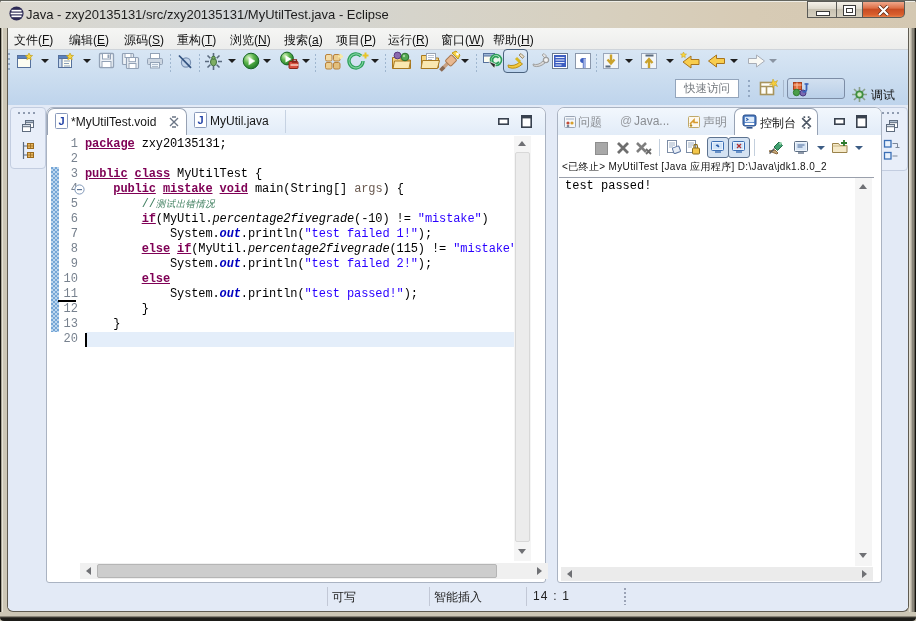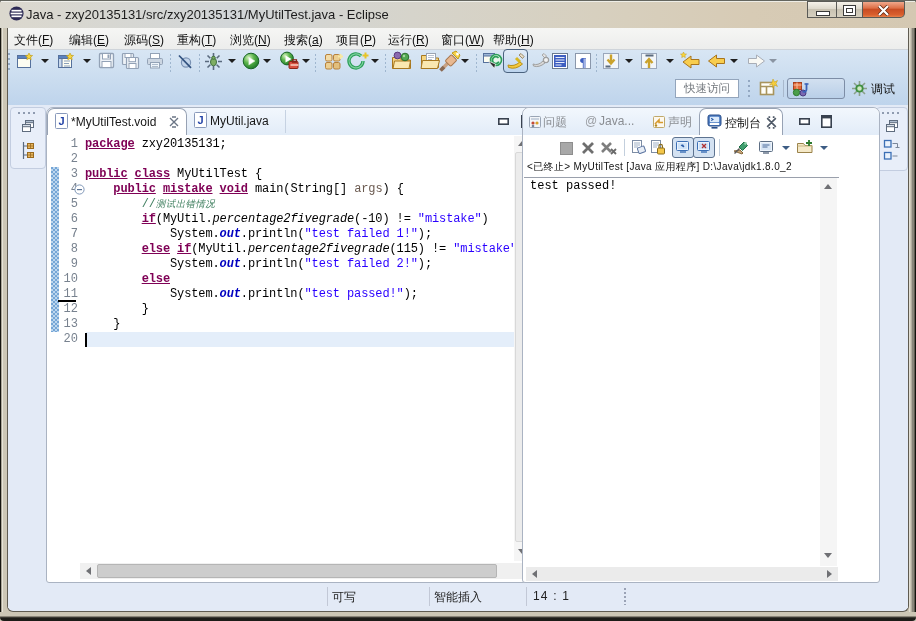--- a/index.html
+++ b/index.html
@@ -38,27 +38,27 @@
 .menuitem{position:absolute;top:4px;font-size:12px;color:#111;}
 
 #toolband{position:absolute;left:8px;top:50px;width:900px;height:55px;
  background:linear-gradient(180deg,#d8e6f4 0,#cadcef 55%,#bed4ec 100%);}
 .dd{position:absolute;width:0;height:0;border-left:4px solid transparent;border-right:4px solid transparent;border-top:4.5px solid #1e1e1e;}
 .tsep{position:absolute;top:54px;width:1px;height:20px;background:repeating-linear-gradient(180deg,#9fb6cf 0 2px,transparent 2px 4px);}
 
 #qa{position:absolute;left:675px;top:79px;width:62px;height:17px;background:#fff;border:1px solid #93a5bc;font-size:11.5px;color:#74797f;text-align:center;line-height:17px;}
 #persp-java{position:absolute;left:787px;top:78px;width:58px;height:21px;border:1px solid #7d8da6;border-radius:3px;background:linear-gradient(180deg,#d2e0f0,#b9cfe8);box-sizing:border-box;}
 #persp-java span{position:absolute;left:25px;top:3px;font-size:12px;color:#111;margin-top:45px;}
-#persp-debug{position:absolute;left:849px;top:78px;width:60px;height:21px;}
+#persp-debug{position:absolute;left:849px;top:84px;width:60px;height:21px;}
 #persp-debug span{position:absolute;left:22px;top:3px;font-size:12px;color:#111;}
 
 #main{position:absolute;left:8px;top:105px;width:900px;height:480px;background:#e3eaf6;}
 .panel{position:absolute;background:#fff;border:1px solid #aab3c2;border-radius:7px 7px 3px 3px;box-sizing:border-box;}
 #editor-panel{left:38px;top:2px;width:500px;height:476px;}
-#right-panel{left:514px;top:2px;width:358px;height:476px;}
+#right-panel{left:549px;top:2px;width:325px;height:476px;}
 .tabrow{position:absolute;left:0;top:0;right:0;height:27px;border-radius:7px 7px 0 0;
  background:linear-gradient(180deg,#f2f7fd 0,#e2ecf8 100%);}
 .tab-sel{position:absolute;top:0;height:27px;background:#fff;border:1px solid #97a2b4;border-bottom:none;border-radius:7px 7px 0 0;box-sizing:border-box;}
 .tabtxt{font-size:12px;color:#151515;}
 
 .ministack{position:absolute;border:1px solid #c3cde0;border-radius:4px;background:#e8eef9;}
 
 #gutter-nums div{position:absolute;font:12px "Liberation Mono",monospace;color:#78828f;text-align:right;width:22px;}
 #code{position:absolute;font:12px "Liberation Mono",monospace;line-height:15px;white-space:pre;color:#000;letter-spacing:-.12px;}
 #code .kw{color:#7f0055;font-weight:bold;text-decoration:underline;}

